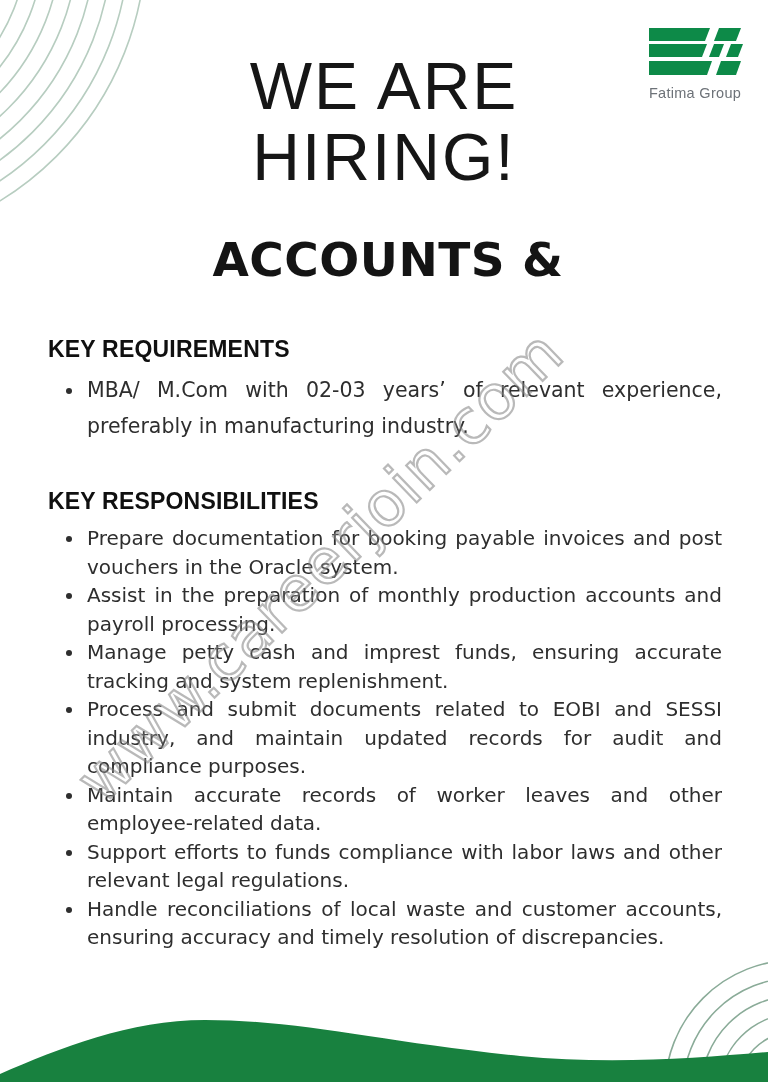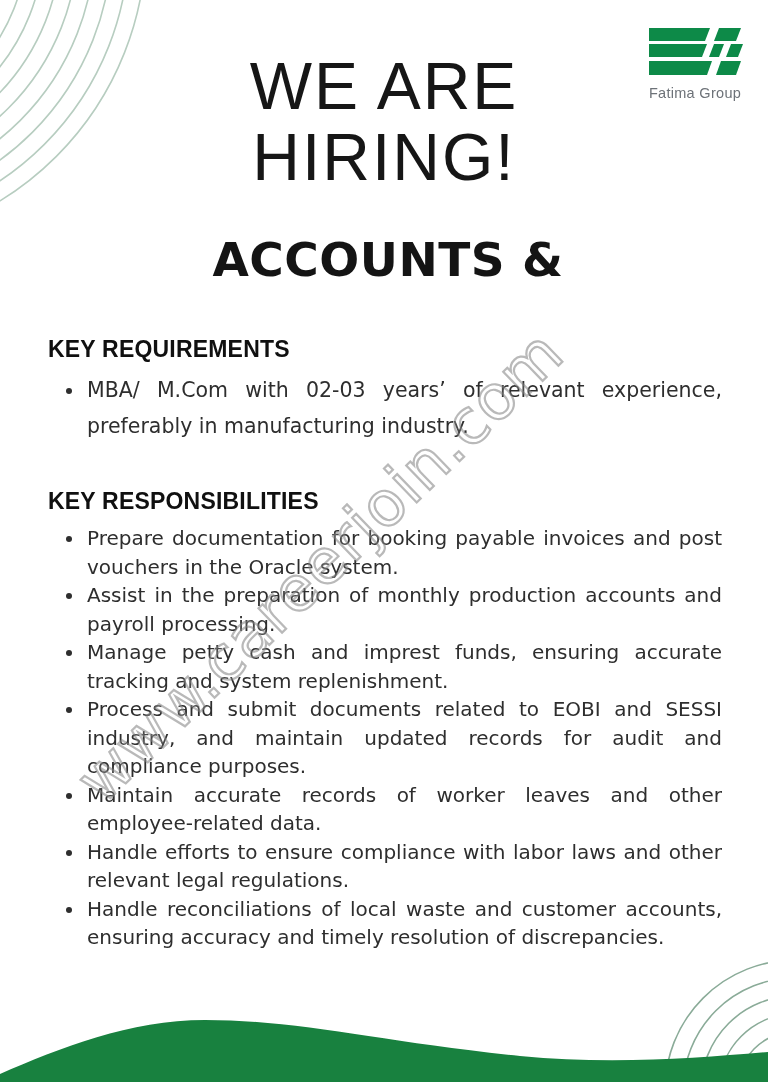--- a/index.html
+++ b/index.html
@@ -99,21 +99,21 @@
       </section>
 
       <section class="section responsibilities">
         <h3 class="section-heading">KEY RESPONSIBILITIES</h3>
         <ul class="bullets">
           <li>Prepare documentation for booking payable invoices and post vouchers in the Oracle system.</li>
           <li>Assist in the preparation of monthly production accounts and payroll processing.</li>
           <li>Manage petty cash and imprest funds, ensuring accurate tracking and system replenishment.</li>
           <li>Process and submit documents related to EOBI and SESSI industry, and maintain updated records for audit and compliance purposes.</li>
           <li>Maintain accurate records of worker leaves and other employee-related data.</li>
-          <li>Handle efforts to ensure compliance with labor laws and other relevant legal regulations.</li>
+          <li>Support efforts to funds compliance with labor laws and other relevant legal regulations.</li>
           <li>Handle reconciliations of local waste and customer accounts, ensuring accuracy and timely resolution of discrepancies.</li>
         </ul>
       </section>
     </div>
   </div>
 
   <div class="watermark">www.careerjoin.com</div>
 
 </div>
 

